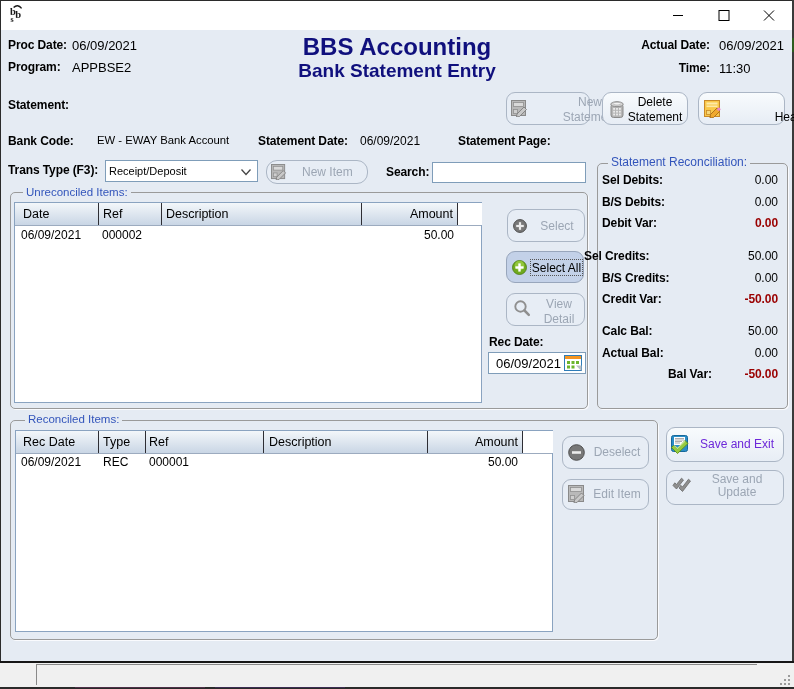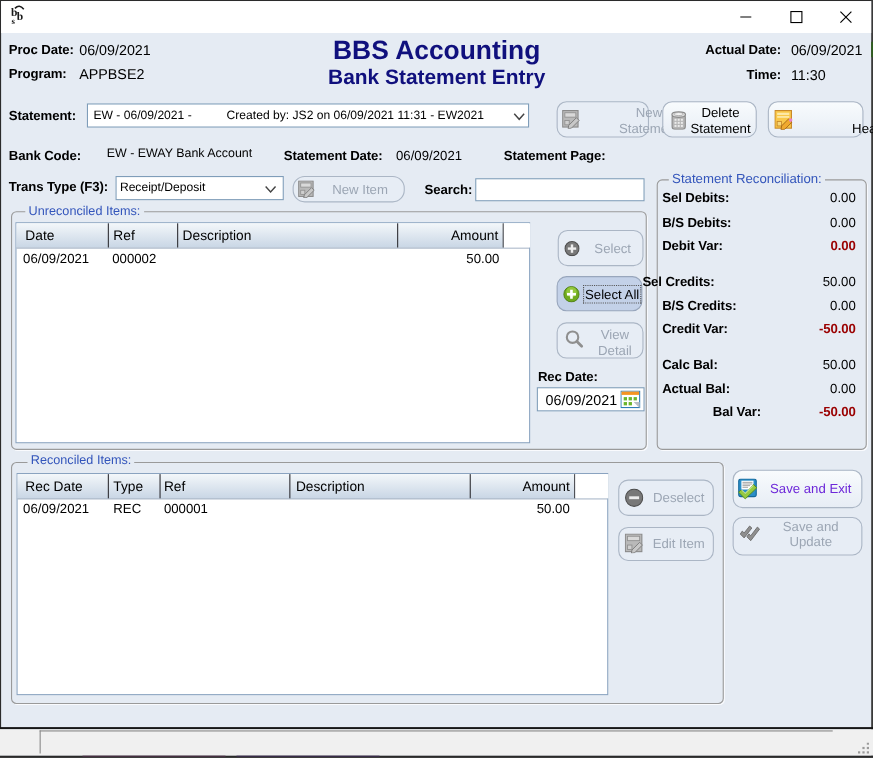--- a/index.html
+++ b/index.html
@@ -49,27 +49,20 @@
   <div class="lbl" style="left:8px;top:60px;">Program:</div>
   <div class="val" style="left:72px;top:59.5px;font-size:13px;">APPBSE2</div>
   <div class="abs" style="left:0;top:61px;width:794px;text-align:center;font-size:19px;font-weight:bold;color:#10107d;line-height:20px;">Bank Statement Entry</div>
   <div class="abs" style="left:0;top:35px;width:794px;text-align:center;font-size:24px;font-weight:bold;color:#10107d;line-height:24px;">BBS Accounting</div>
   <div class="lbl" style="left:540px;top:38px;width:170px;text-align:right;">Actual Date:</div>
   <div class="val" style="left:719px;top:37.5px;font-size:13px;">06/09/2021</div>
   <div class="lbl" style="left:540px;top:61px;width:170px;text-align:right;">Time:</div>
   <div class="val" style="left:719px;top:60.5px;font-size:13px;">11:30</div>
 
   <div class="lbl" style="left:8px;top:98px;">Statement:</div>
-  <div class="inp" style="left:79px;top:94px;width:402px;height:22px;">
-    <div class="abs" style="left:5px;top:4px;font-size:11px;white-space:nowrap;">EW - 06/09/2021 -</div>
-    <div class="abs" style="left:126px;top:4px;font-size:11px;white-space:nowrap;">Created by: JS2 on 06/09/2021 11:31 - EW2021</div>
-    <svg class="abs" style="left:386px;top:7px;" width="12" height="9" viewBox="0 0 12 9">
-        <path d="M1.5 1.5 L6 6.5 L10.5 1.5" fill="none" stroke="#444" stroke-width="1.3"></path>
-      </svg>
-  </div>
 
   <div class="btn dis" style="left:506px;top:92px;width:84px;height:33px;"></div>
   <svg class="abs" style="left:511px;top:100px;" width="17" height="17" viewBox="0 0 17 17">
     <rect x="0.5" y="0.5" width="14" height="15" fill="#b9b9b9" stroke="#8a8a8a"></rect>
     <rect x="2.5" y="2.5" width="10" height="4" fill="#d9d9d9" stroke="#909090" stroke-width="0.8"></rect>
     <rect x="2.5" y="9.5" width="4" height="4" fill="#cfcfcf" stroke="#909090" stroke-width="0.8"></rect>
     <path d="M6 14 L13 7 L15.5 9.5 L8.5 16.5 L5.5 17Z" fill="#c8c8c8" stroke="#7e7e7e" stroke-width="0.9"></path>
   </svg>
   <div class="btxt dis" style="left:560px;top:95px;width:60px;">New<br>Statement</div>
 
@@ -198,21 +191,21 @@
   <div class="lbl" style="left:584px;top:249px;">Sel Credits:</div>
   <div class="val" style="left:676px;top:249px;width:102px;text-align:right;">50.00</div>
   <div class="lbl" style="left:602px;top:270.5px;">B/S Credits:</div>
   <div class="val" style="left:676px;top:270.5px;width:102px;text-align:right;">0.00</div>
   <div class="lbl" style="left:602px;top:292px;">Credit Var:</div>
   <div class="lbl" style="left:676px;top:292px;width:102px;text-align:right;color:#9a0000;">-50.00</div>
   <div class="lbl" style="left:602px;top:324px;">Calc Bal:</div>
   <div class="val" style="left:676px;top:324px;width:102px;text-align:right;">50.00</div>
   <div class="lbl" style="left:602px;top:345.5px;">Actual Bal:</div>
   <div class="val" style="left:676px;top:345.5px;width:102px;text-align:right;">0.00</div>
-  <div class="lbl" style="left:610px;top:367px;padding-left:38px;">Bal Var:</div>
+  <div class="lbl" style="left:630px;top:367px;padding-left:38px;">Bal Var:</div>
   <div class="lbl" style="left:676px;top:367px;width:102px;text-align:right;color:#9a0000;">-50.00</div>
 
   <div class="grp" style="left:10px;top:420px;width:648px;height:220px;"></div>
   <div class="grplbl" style="left:25px;top:413px;">Reconciled Items:</div>
   <div class="tbl" style="left:15px;top:430px;width:538px;height:202px;">
     <div class="thead"></div>
     <div class="tsep" style="left:82px;"></div>
     <div class="tsep" style="left:129px;"></div>
     <div class="tsep" style="left:247px;"></div>
     <div class="tsep" style="left:411px;"></div>

